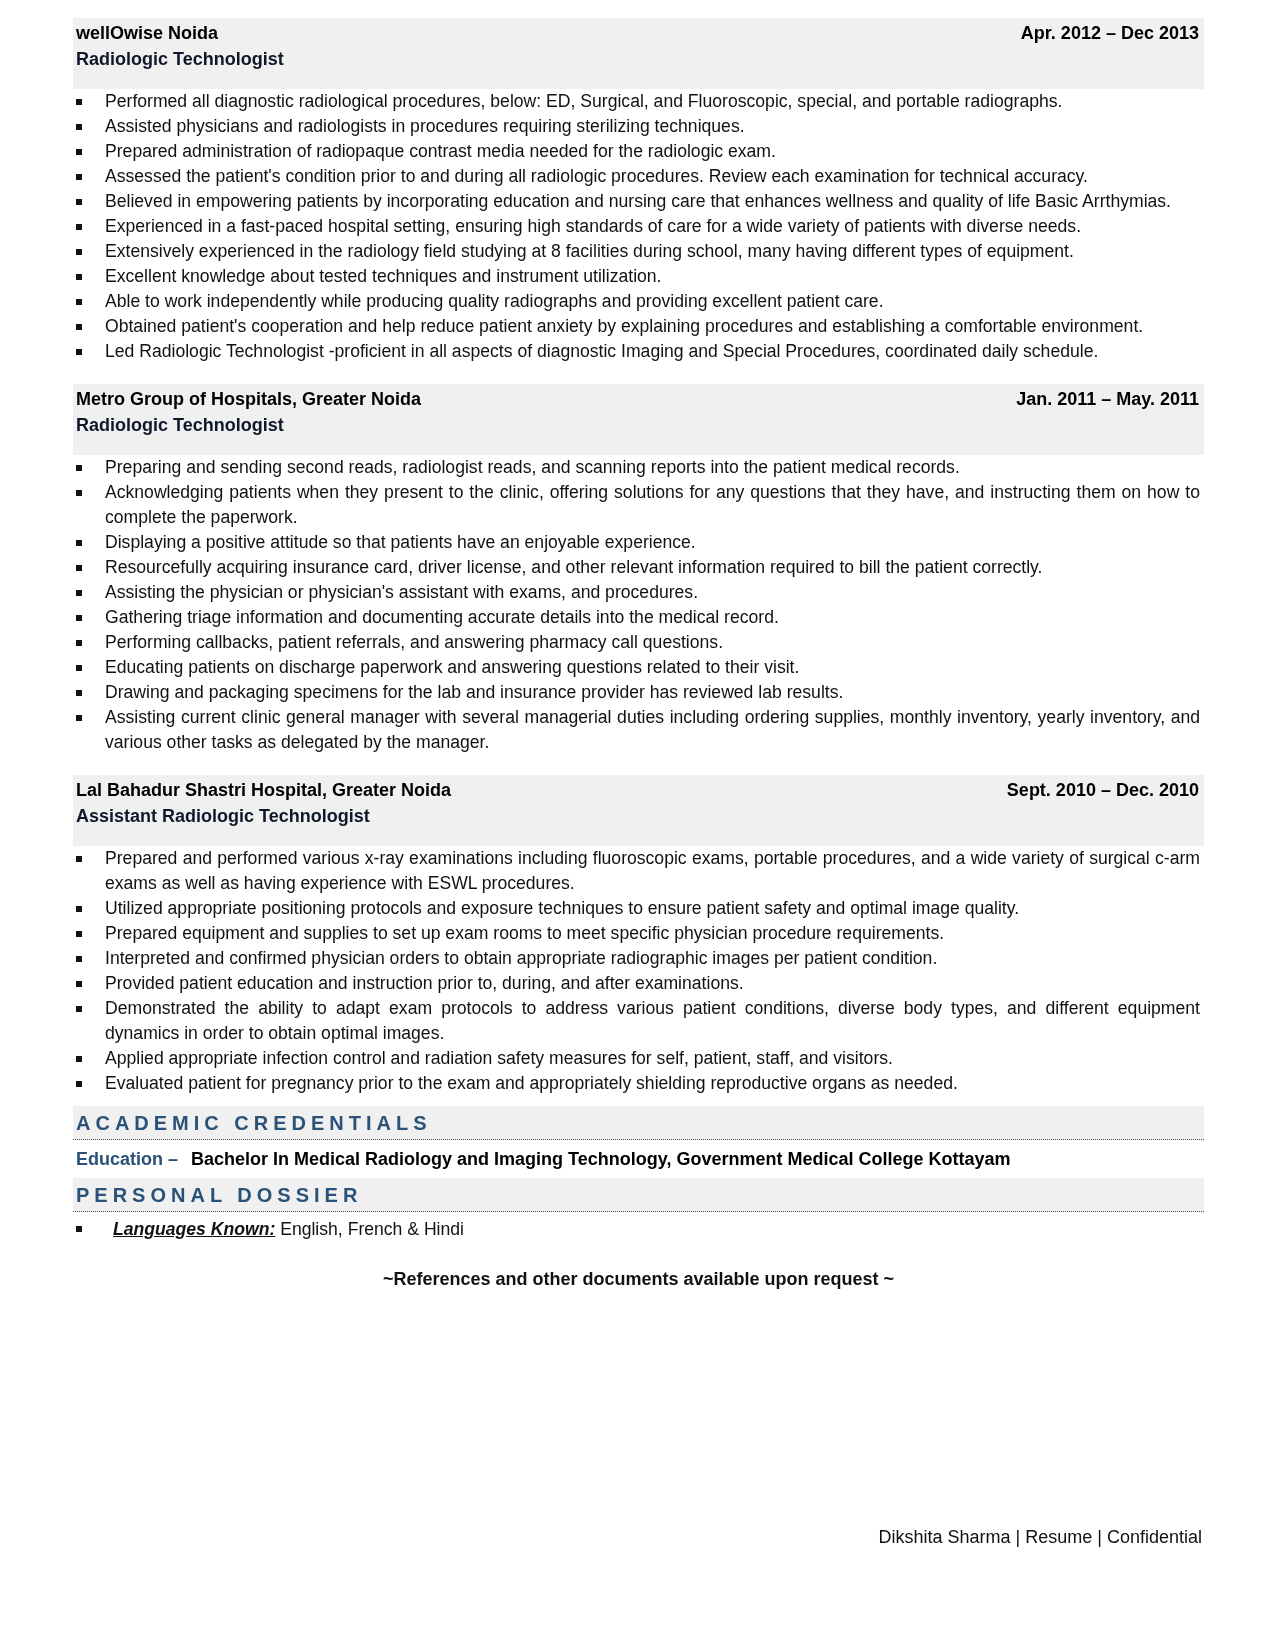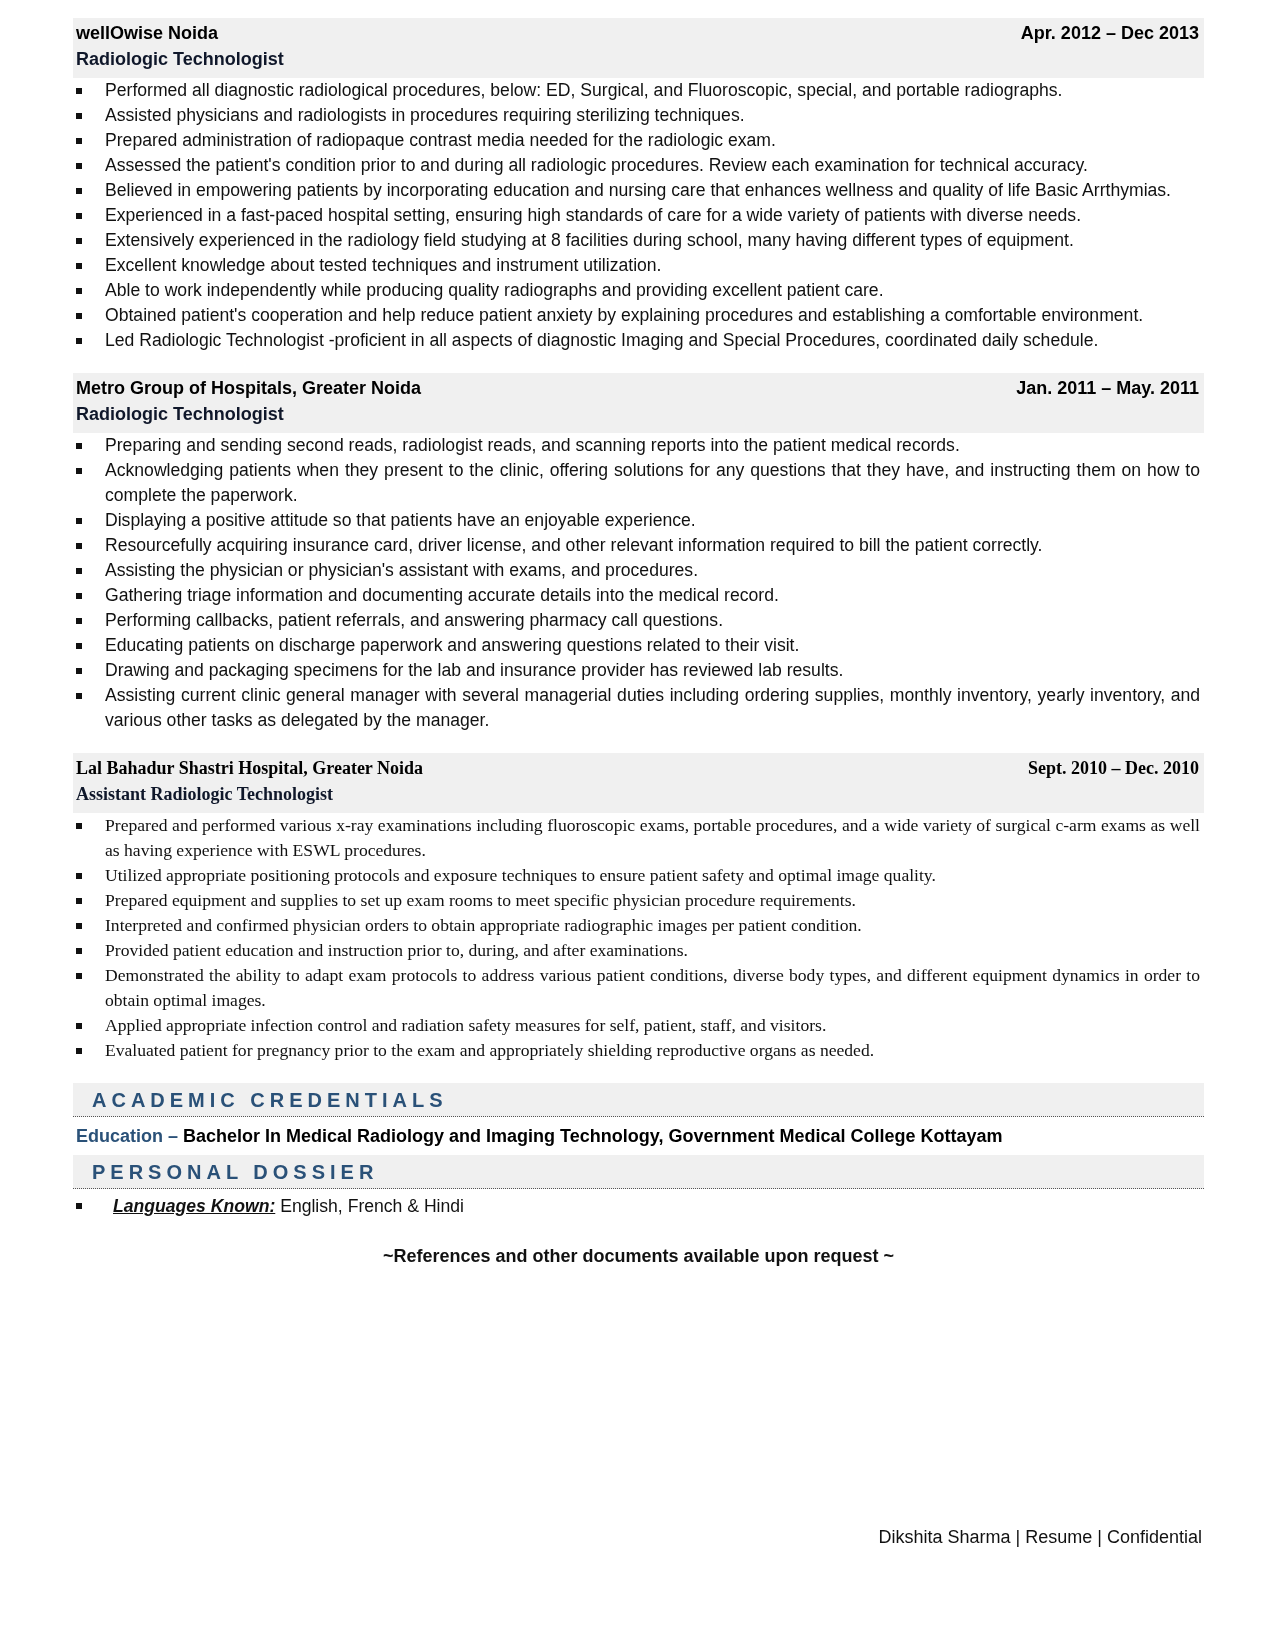--- a/index.html
+++ b/index.html
@@ -1,30 +1,30 @@
 <!DOCTYPE html>
 <html><head>
 <meta charset="utf-8">
 <style>
   html, body { margin:0; padding:0; background:#ffffff; }
   body { width:1275px; height:1650px; position:relative; overflow:hidden;
          font-family:"Liberation Sans", "DejaVu Sans", sans-serif; color:#111; }
   .page { position:absolute; left:73px; top:18px; width:1131px; }
   .job { margin-bottom:20px; }
-  .job-head { background:#f0f0f0; padding:2px 5px 2px 3px; height:60px; box-sizing:border-box; }
+  .job-head { background:#f0f0f0; padding:2px 5px 2px 3px; height:71px; box-sizing:border-box; }
   .job-row1 { display:flex; justify-content:space-between; font-weight:bold; font-size:18px; line-height:26px; color:#000; }
   .job-title { font-weight:bold; font-size:18px; line-height:26px; color:#0f172a; }
   ul.bullets { list-style:none; margin:0; padding:0; }
   ul.bullets li { position:relative; padding-left:32px; padding-right:4px; font-size:17.6px; line-height:25px; text-align:justify; color:#111; }
   ul.bullets li::before { content:""; position:absolute; left:3px; top:10px; width:6px; height:6px; background:#111; }
   .section-head { background:#f0f0f0; border-bottom:1px dotted #555; height:34px; box-sizing:border-box;
-                  padding-left:19px; font-weight:bold; font-size:20px; line-height:34px; letter-spacing:5px; color:#2a5178; }
+                  padding-left:3px; font-weight:bold; font-size:20px; line-height:34px; letter-spacing:5px; color:#2a5178; }
   .edu-line { font-size:18px; line-height:26px; padding:6px 0 6px 3px; font-weight:bold; }
   .edu-label { color:#2a5178; }
-  .edu-value { color:#000; }
+  .edu-value { color:#000;margin-left:8px; }
   .lang-line { position:relative; padding-left:40px; font-size:17.6px; line-height:26px; margin-top:4px; }
   .lang-line::before { content:""; position:absolute; left:3px; top:10px; width:6px; height:6px; background:#111; }
   .lang-label { font-weight:bold; font-style:italic; text-decoration:underline; }
   .refs { text-align:center; font-weight:bold; font-size:18px; line-height:26px; margin-top:24px; }
   .footer { position:absolute; right:73px; top:1524px; font-size:18px; line-height:26px; color:#111; }
 </style>
 </head>
 <body>
 
 <div class="page">
@@ -67,21 +67,21 @@
       <li>Resourcefully acquiring insurance card, driver license, and other relevant information required to bill the patient correctly.</li>
       <li>Assisting the physician or physician's assistant with exams, and procedures.</li>
       <li>Gathering triage information and documenting accurate details into the medical record.</li>
       <li>Performing callbacks, patient referrals, and answering pharmacy call questions.</li>
       <li>Educating patients on discharge paperwork and answering questions related to their visit.</li>
       <li>Drawing and packaging specimens for the lab and insurance provider has reviewed lab results.</li>
       <li>Assisting current clinic general manager with several managerial duties including ordering supplies, monthly inventory, yearly inventory, and various other tasks as delegated by the manager.</li>
     </ul>
   </div>
 
-  <div class="job" style="font-family:Liberation Serif, serif;">
+  <div class="job" style="margin-bottom:10px;">
     <div class="job-head">
       <div class="job-row1">
         <span>Lal Bahadur Shastri Hospital, Greater Noida</span>
         <span>Sept. 2010 – Dec. 2010</span>
       </div>
       <div class="job-title">Assistant Radiologic Technologist</div>
     </div>
     <ul class="bullets">
       <li>Prepared and performed various x-ray examinations including fluoroscopic exams, portable procedures, and a wide variety of surgical c-arm exams as well as having experience with ESWL procedures.</li>
       <li>Utilized appropriate positioning protocols and exposure techniques to ensure patient safety and optimal image quality.</li>

